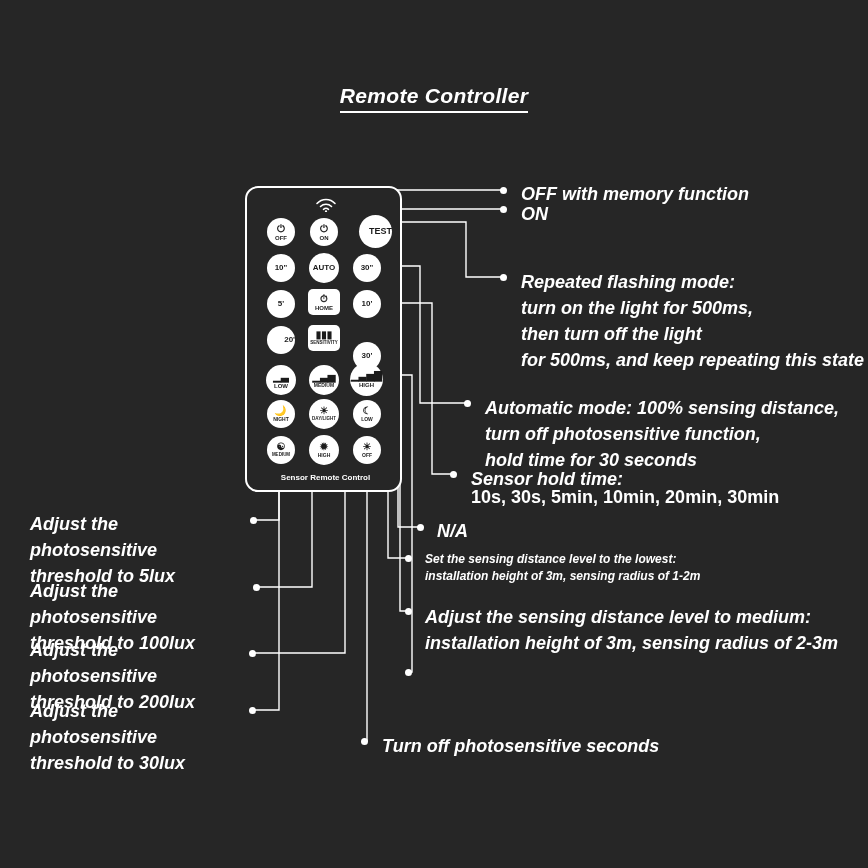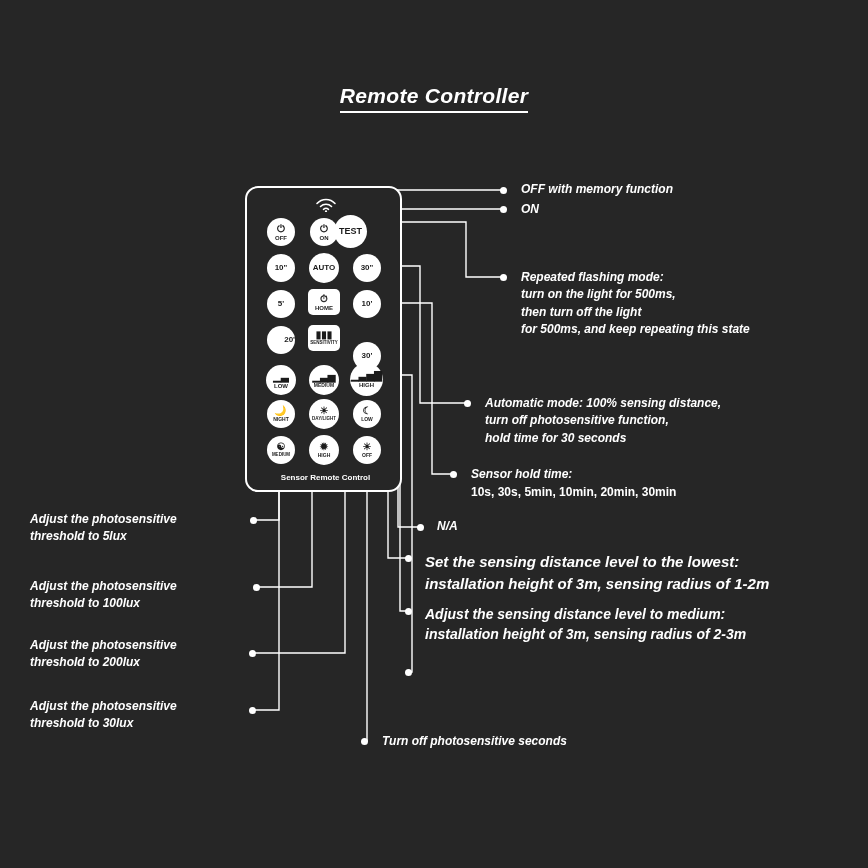--- a/index.html
+++ b/index.html
@@ -82,21 +82,21 @@
   .btn .glyph { font-size: 10px; line-height: 10px; }
   .btn.square {
     border-radius: 5px;
     width: 32px; height: 26px;
   }
 
   
   .callout {
     position: absolute;
     color: #ffffff;
-    font-size: 12px;
+    font-size: 18px;
     font-style: italic;
     font-weight: bold;
     line-height: 1.45;
     white-space: pre-line;
   }
   .callout.plain { font-weight: bold; font-style: normal; }
   .callout.right { text-align: left; }
   .dot {
     position: absolute;
     width: 7px;
@@ -160,21 +160,21 @@
     </svg>
 
     <div class="btn sm" style="left:20px; top:30px;">
       <span class="glyph">⏻</span>
       <span class="lbl">OFF</span>
     </div>
     <div class="btn sm" style="left:63px; top:30px;">
       <span class="glyph">⏻</span>
       <span class="lbl">ON</span>
     </div>
-    <div class="btn big" style="left:87px; top:27px;">
+    <div class="btn big" style="left:112px; top:27px;align-items:flex-end;">
       <span>TEST</span>
     </div>
 
     <div class="btn sm" style="left:20px; top:66px;">
       <span>10"</span>
     </div>
     <div class="btn md" style="left:62px; top:65px;">
       <span>AUTO</span>
     </div>
     <div class="btn sm" style="left:106px; top:66px;">
@@ -263,25 +263,25 @@
 hold time for 30 seconds</div>
 
   <div class="dot" style="left:450px; top:471px;"></div>
   <div class="callout" style="left:471px; top:466px;">Sensor hold time:</div>
   <div class="callout plain" style="left:471px; top:484px;">10s, 30s, 5min, 10min, 20min, 30min</div>
 
   <div class="dot" style="left:417px; top:524px;"></div>
   <div class="callout" style="left:437px; top:518px;">N/A</div>
 
   <div class="dot" style="left:405px; top:555px;"></div>
-  <div class="callout" style="left:425px; top:551px; font-size:15px;">Set the sensing distance level to the lowest:
+  <div class="callout" style="left:425px; top:551px; font-size:12px;">Set the sensing distance level to the lowest:
 installation height of 3m, sensing radius of 1-2m</div>
 
   <div class="dot" style="left:405px; top:608px;"></div>
-  <div class="callout" style="left:425px; top:604px; font-size:14px;">Adjust the sensing distance level to medium:
+  <div class="callout" style="left:425px; top:604px; font-size:18px;">Adjust the sensing distance level to medium:
 installation height of 3m, sensing radius of 2-3m</div>
 
   <div class="dot" style="left:405px; top:669px;"></div>
 
   <div class="dot" style="left:361px; top:738px;"></div>
   <div class="callout" style="left:382px; top:733px;">Turn off photosensitive seconds</div>
 
   <div class="dot" style="left:250px; top:517px;"></div>
   <div class="callout right" style="left:30px; top:511px; width:208px;">Adjust the photosensitive
 threshold to 5lux</div>

